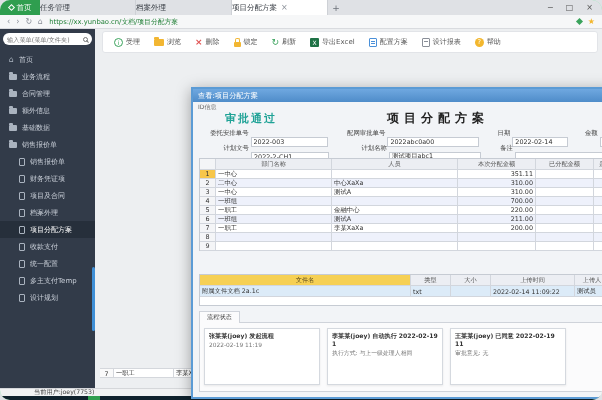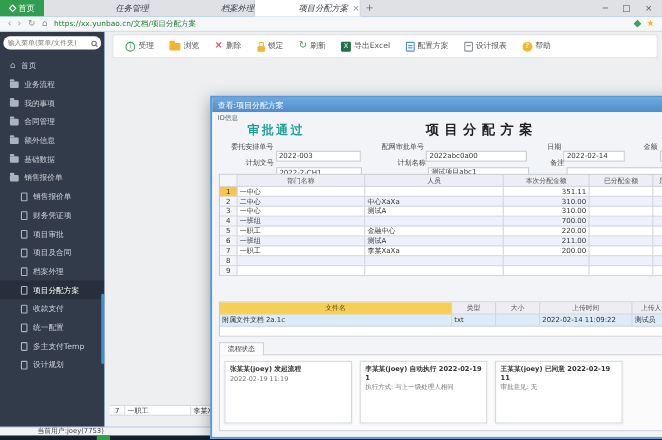--- a/index.html
+++ b/index.html
@@ -1,24 +1,24 @@
 <!DOCTYPE html>
 <html><head>
 <meta charset="utf-8">
 <style>
   * { margin:0; padding:0; box-sizing:border-box; }
   html,body { width:602px; height:400px; overflow:hidden; }
   body { font-family:"DejaVu Sans","Liberation Sans",sans-serif; background:#dfe1e5; }
-  .app { position:relative; width:602px; height:400px; background:#3b82f6; overflow:hidden; }
+  .app { position:relative; width:602px; height:400px; background:#86efac; overflow:hidden;border-radius:10px; }
 
   
   .tabbar { position:absolute; top:0; left:0; right:0; height:15px; background:#dfe1e5; display:flex; align-items:stretch; }
   .tab-home { width:40px; background:#2f9e4f; color:#fff; font-size:7.5px; display:flex; align-items:center; justify-content:center; gap:3px; cursor:pointer; }
   .logo { width:5px; height:5px; border:1px solid #fff; transform:rotate(45deg); display:inline-block; }
-  .tab { flex:0 0 96px; display:flex; align-items:center; justify-content:flex-end; gap:4px; font-size:7.5px; color:#3c4148; border-right:1px solid #ced1d6; cursor:pointer;font-style:italic; }
+  .tab { flex:0 0 96px; display:flex; align-items:center; justify-content:flex-start; gap:4px; font-size:7.5px; color:#3c4148; border-right:1px solid #ced1d6; cursor:pointer; }
   .tab.active { background:#fff; border-right:1px solid #ced1d6; }
   .tab-close { color:#8a8f98; font-size:8px; cursor:pointer; }
   .newtab { width:16px; display:flex; align-items:center; justify-content:center; font-size:9px; color:#6b7078; cursor:pointer; }
   .wincontrols { margin-left:auto; display:flex; gap:13px; align-items:center; padding:0 9px; font-size:8px; color:#555; }
   .wincontrols span { cursor:pointer; }
 
   
   .addressbar { position:absolute; top:15px; left:0; right:0; height:14px; background:#f6f7f8; border-bottom:1px solid #d9dbdf; display:flex; align-items:center; gap:6px; padding:0 7px; font-size:8px; color:#8a8f98; }
   .navico { cursor:pointer; line-height:1; }
   .url { flex:1; font-size:6.8px; color:#1e7e34; white-space:nowrap; overflow:hidden; cursor:text; }
@@ -167,24 +167,20 @@
     <div class="sitem">
         <span class="si-home">⌂</span>
         <span>首页</span>
       </div>
     <div class="sitem">
         <span class="si-folder"></span>
         <span>业务流程</span>
       </div>
     <div class="sitem">
         <span class="si-folder"></span>
-        <span>我的事项</span>
-      </div>
-    <div class="sitem">
-        <span class="si-folder"></span>
         <span>合同管理</span>
       </div>
     <div class="sitem">
         <span class="si-folder"></span>
         <span>额外信息</span>
       </div>
     <div class="sitem">
         <span class="si-folder"></span>
         <span>基础数据</span>
       </div>
@@ -192,24 +188,20 @@
         <span class="si-folder"></span>
         <span>销售报价单</span>
       </div>
     <div class="sitem sub">
         <span class="si-doc"></span>
         <span>销售报价单</span>
       </div>
     <div class="sitem sub">
         <span class="si-doc"></span>
         <span>财务凭证项</span>
-      </div>
-    <div class="sitem sub">
-        <span class="si-doc"></span>
-        <span>项目审批</span>
       </div>
     <div class="sitem sub">
         <span class="si-doc"></span>
         <span>项目及合同</span>
       </div>
     <div class="sitem sub">
         <span class="si-doc"></span>
         <span>档案外理</span>
       </div>
     <div class="sitem sub active">

